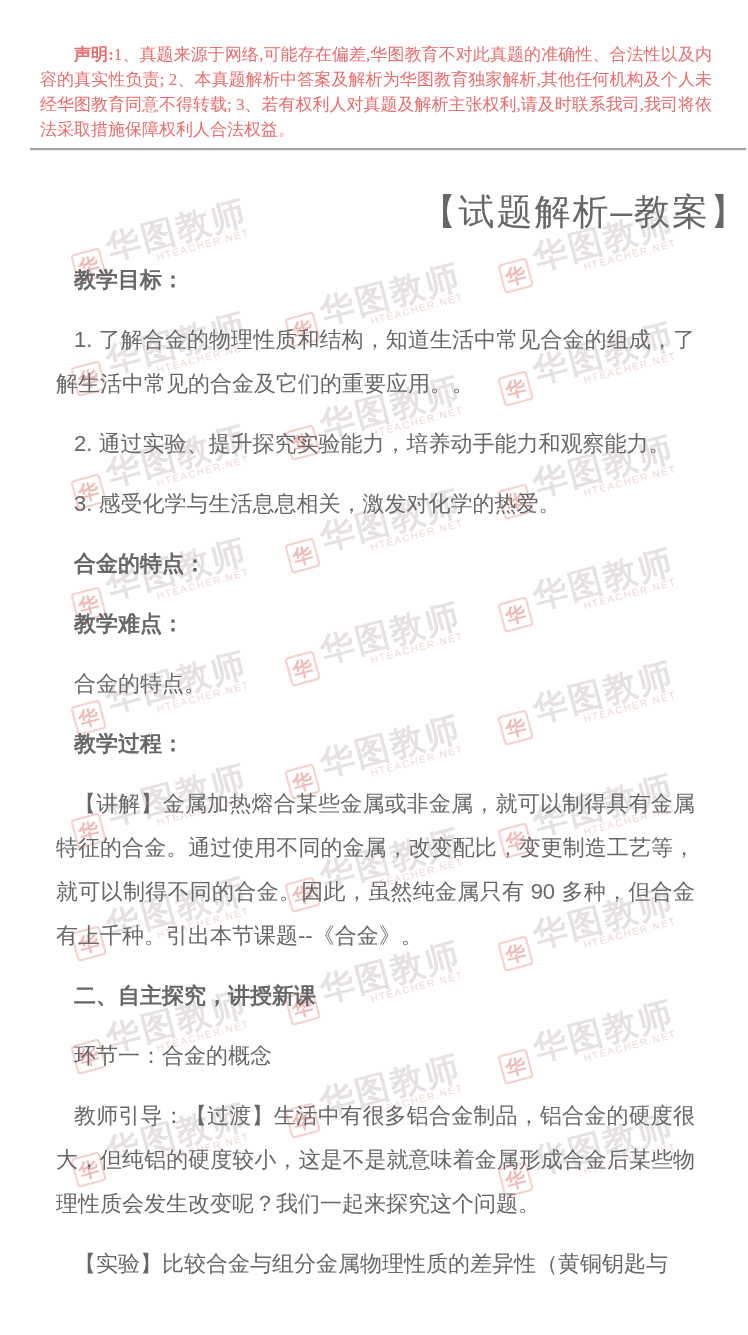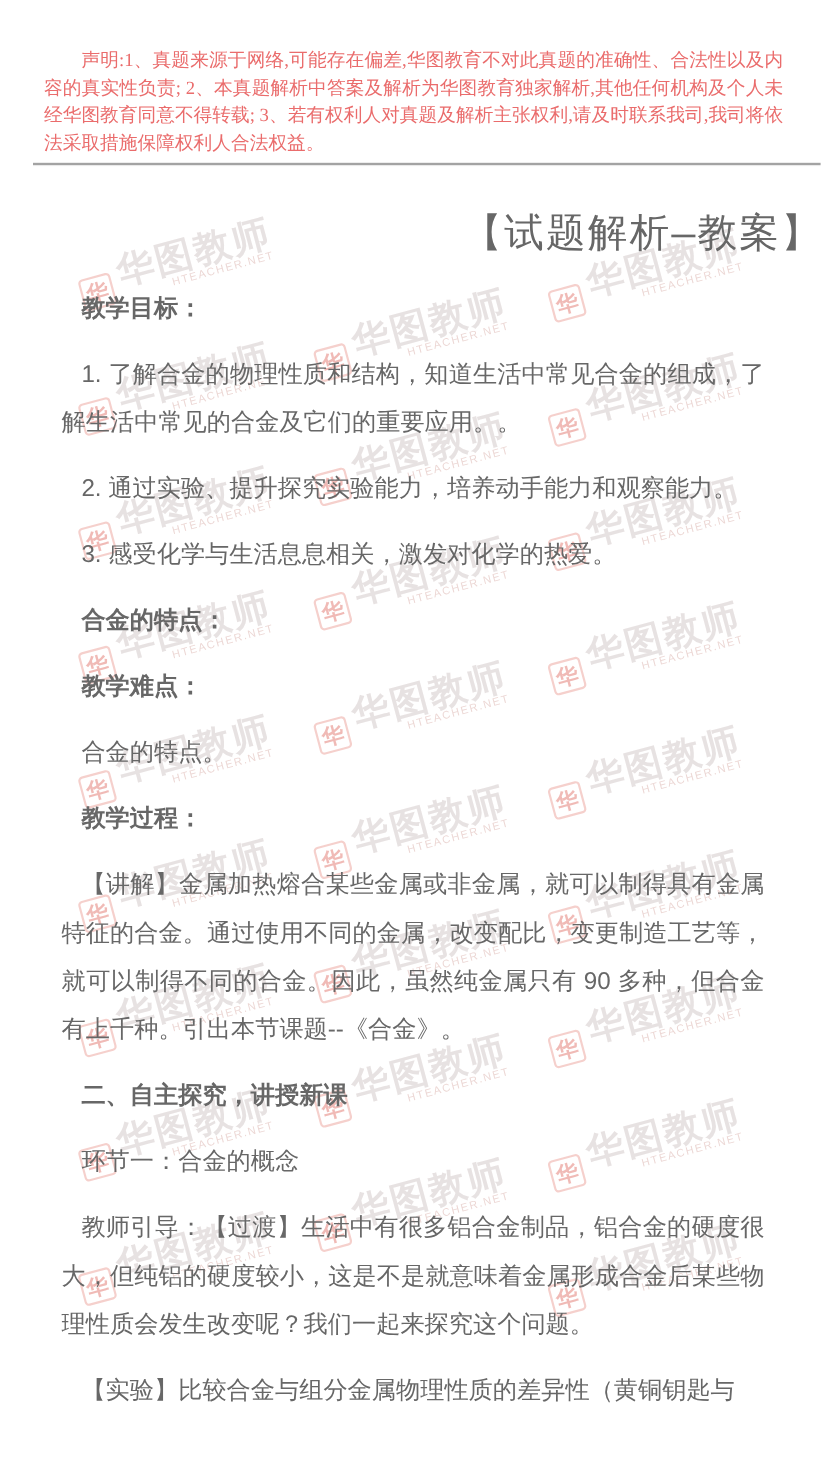--- a/index.html
+++ b/index.html
@@ -60,21 +60,21 @@
   .disclaimer {
     position: absolute;
     top: 42px; left: 40px; right: 36px;
     font-family: "Liberation Serif", serif;
     font-size: 17px;
     line-height: 25px;
     color: var(--disclaimer-color, #ea6c6c);
     text-align: justify;
     text-indent: 2em;
   }
-  .disclaimer .lead { font-weight: normal; }
+  .disclaimer .lead { font-weight: bold; }
 
   .rule {
     position: absolute;
     top: 148px; left: 30px; width: 716px;
     height: 1px;
     border-top: 2px solid var(--rule-color, #a3a3a3);
     border-bottom: 1px solid #e9e9e9;
   }
 
   .doc-title {

